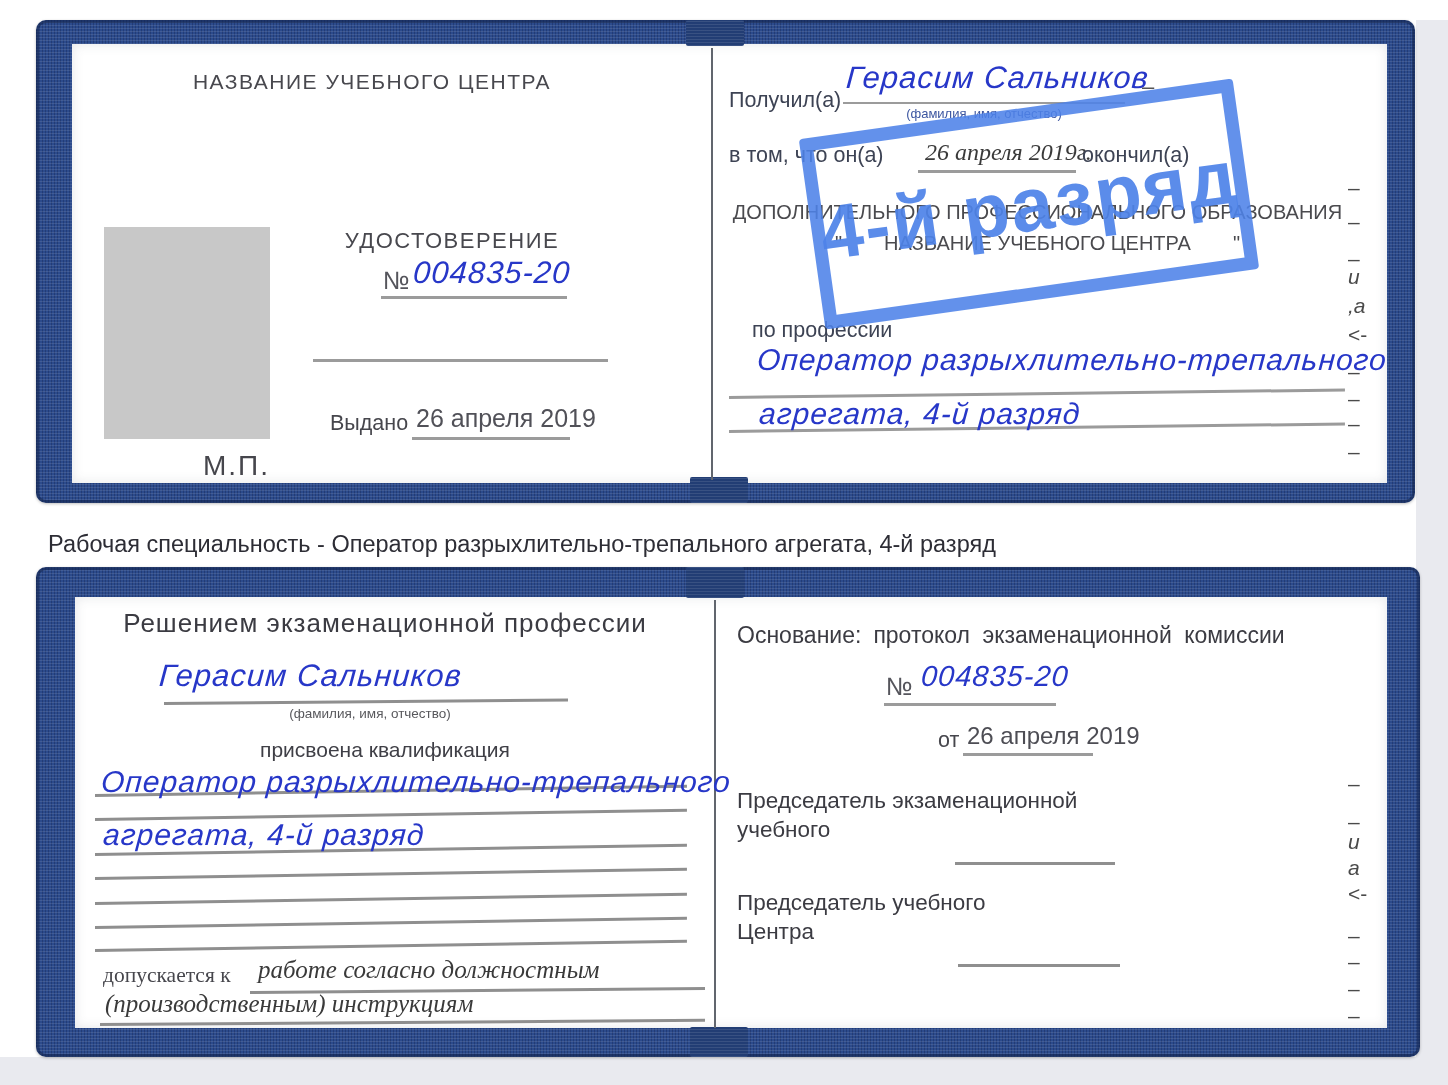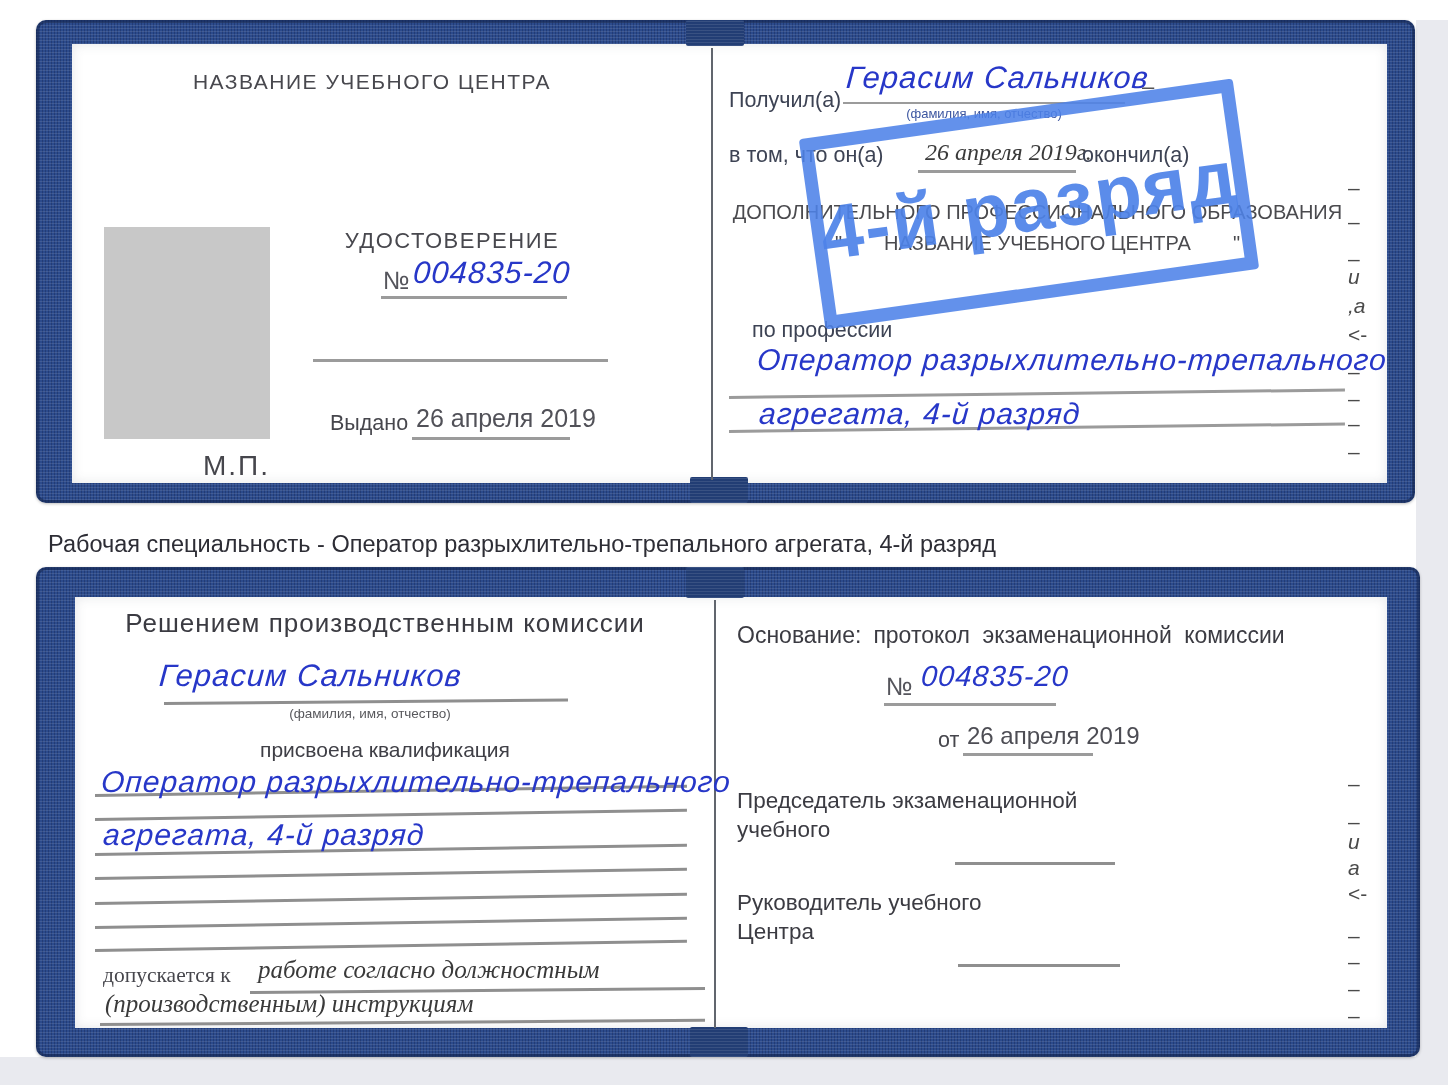--- a/index.html
+++ b/index.html
@@ -128,21 +128,21 @@
 <span class="frag" style="top:440px;">–</span>
 
 <div class="txt" style="left:48px; top:531px; font-size:23.5px; color:#2d2d35;">Рабочая специальность - Оператор разрыхлительно-трепального агрегата, 4-й разряд</div>
 
 <div class="spread" style="left:36px; top:567px; width:1384px; height:490px;"></div>
 <div class="page-inner" style="left:75px; top:597px; width:1312px; height:431px;"></div>
 <div class="tab" style="left:686px; top:567px; width:58px; height:31px;"></div>
 <div class="tab" style="left:690px; top:1027px; width:58px; height:30px;"></div>
 <div class="spine" style="left:714px; top:600px; height:428px;"></div>
 
-<div class="txt" style="left:75px; top:608px; width:620px; text-align:center; font-size:26px; letter-spacing:1px; color:#3b3b42;">Решением производственным комиссии</div>
+<div class="txt" style="left:75px; top:608px; width:620px; text-align:center; font-size:26px; letter-spacing:1px; color:#3b3b42;">Решением экзаменационной профессии</div>
 
 <span class="txt hand" style="left:158px; top:658px; font-size:31px;">Герасим Сальников</span>
 <div class="rule-soft" style="left:164px; top:702px; width:404px; height:2.5px; transform:rotate(-0.5deg);"></div>
 <div class="txt" style="left:230px; top:706px; width:280px; text-align:center; font-size:13.5px; color:#58585c;">(фамилия, имя, отчество)</div>
 
 <div class="txt" style="left:75px; top:738px; width:620px; text-align:center; font-size:21px; color:#3f3f46;">присвоена квалификация</div>
 
 <span class="txt hand" style="left:100px; top:765px; font-size:30px;">Оператор разрыхлительно-трепального</span>
 <span class="txt hand" style="left:102px; top:818px; font-size:30px;">агрегата, 4-й разряд</span>
 
@@ -172,21 +172,21 @@
 <span class="txt" style="left:967px; top:722px; font-size:24px; color:#4d4d54;">26 апреля 2019</span>
 <div class="rule" style="left:963px; top:753px; width:130px; height:3px;"></div>
 
 <div class="txt" style="left:737px; top:786px; font-size:22.5px; line-height:29px; color:#3b3b42; white-space:normal; width:360px;">
   <div>Председатель экзаменационной</div>
   <div>учебного</div>
 </div>
 <div class="rule-soft" style="left:955px; top:862px; width:160px; height:2.5px;"></div>
 
 <div class="txt" style="left:737px; top:888px; font-size:22.5px; line-height:29px; color:#3b3b42; white-space:normal; width:360px;">
-  <div>Руководитель учебного</div>
+  <div>Председатель учебного</div>
   <div>Центра</div>
 </div>
 <div class="rule-soft" style="left:958px; top:964px; width:162px; height:2.5px;"></div>
 
 <span class="frag" style="top:772px;">–</span>
 <span class="frag" style="top:810px;">–</span>
 <span class="frag frag-i" style="top:830px;">и</span>
 <span class="frag frag-i" style="top:856px;">а</span>
 <span class="frag" style="top:882px;">&lt;-</span>
 <span class="frag" style="top:924px;">–</span>

